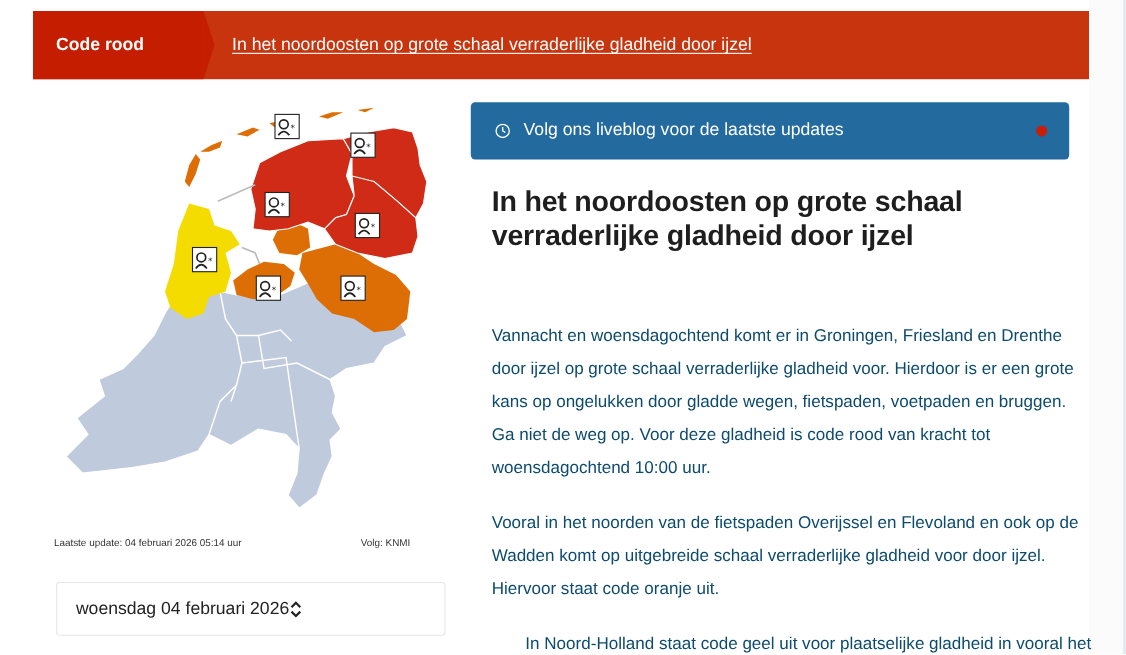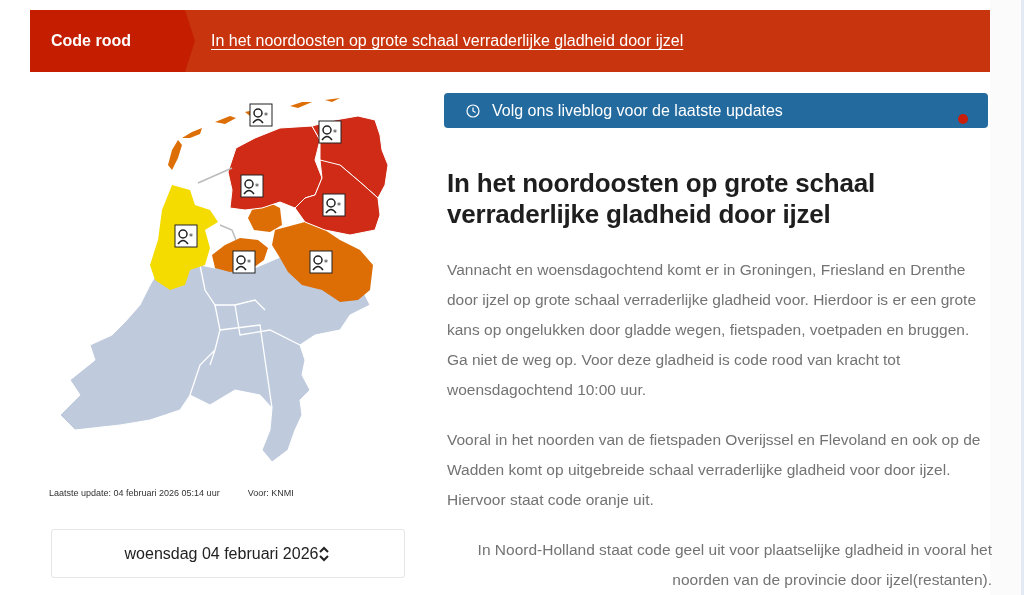--- a/index.html
+++ b/index.html
@@ -11,36 +11,36 @@
 
   
   .alert-banner { position: absolute; left: 30px; top: 10px; width: 960px; height: 62px; background: #c8340d; display: flex; align-items: center; }
   .alert-code { position: relative; height: 62px; width: 155px; background: #c41d00; color: #fff; font-weight: bold; font-size: 16px; display: flex; align-items: center; padding-left: 21px; }
   .alert-code::after { content: ""; position: absolute; right: -10px; top: 0; width: 0; height: 0; border-top: 31px solid transparent; border-bottom: 31px solid transparent; border-left: 10px solid #c41d00; }
   .alert-link { color: #fff; font-size: 16px; text-decoration: underline; text-underline-offset: 3px; margin-left: 26px; cursor: pointer; }
 
   
   .map-wrap { position: absolute; left: 40px; top: 90px; width: 370px; height: 380px; }
   .map-wrap svg { width: 370px; height: 380px; }
-  .map-footer { position: absolute; left: 49px; top: 488px; width: 324px; display: flex; font-size: 9px; color: #333; gap: 28px; }
+  .map-footer { position: absolute; left: 49px; top: 488px; width: 324px; display: flex; justify-content: space-between; font-size: 9px; color: #333; gap: 28px; }
 
   
-  .date-select { position: absolute; left: 51px; top: 529px; width: 354px; height: 49px; border: 1px solid #e6e6e6; border-radius: 3px; background: #fff; display: flex; align-items: center; justify-content: center; padding: 0 18px 0 17px; cursor: pointer; }
+  .date-select { position: absolute; left: 51px; top: 529px; width: 354px; height: 49px; border: 1px solid #e6e6e6; border-radius: 3px; background: #fff; display: flex; align-items: center; justify-content: flex-start; padding: 0 18px 0 17px; cursor: pointer; }
   .date-select .val { font-size: 16px; color: #222; }
   .date-select .chev { width: 12px; height: 18px; }
 
   
-  .liveblog { position: absolute; left: 444px; top: 93px; width: 544px; height: 35px; background: #236a9f; border-radius: 4px; display: flex; align-items: center; padding-left: 22px; color: #fff; cursor: pointer; }
+  .liveblog { position: absolute; left: 428px; top: 93px; width: 544px; height: 52px; background: #236a9f; border-radius: 4px; display: flex; align-items: center; padding-left: 22px; color: #fff; cursor: pointer; }
   .liveblog .clock { width: 14px; height: 14px; margin-right: 12px; }
   .liveblog .label { font-size: 16px; }
   .liveblog .dot { position: absolute; right: 20px; top: 21px; width: 10px; height: 10px; border-radius: 50%; background: #c81e0a; }
 
   
   .headline { position: absolute; left: 447px; top: 168px; width: 520px; font-size: 26px; font-weight: bold; line-height: 31px; color: #1e1e1e; letter-spacing: -0.2px; }
-  .paragraph { position: absolute; left: 447px; width: 545px; font-size: 15.5px; line-height: 30px; color: #737373; }
+  .paragraph { position: absolute; left: 447px; width: 545px; font-size: 15.5px; line-height: 30px; color: #0c4a6e; margin-top: 36px; }
   .p1 { top: 255px; }
   .p2 { top: 425px; }
   .p3 { top: 535px; text-align: right; }
 </style>
 </head>
 <body>
 
 <div class="right-strip">
     <div class="edge"></div>
   </div>
@@ -117,21 +117,21 @@
           <rect width="22" height="22" fill="#fff" stroke="#222" stroke-width="1"></rect>
           <circle cx="8" cy="9" r="4" fill="none" stroke="#222" stroke-width="1.5"></circle>
           <path d="M3 19 Q8 12 13 19" fill="none" stroke="#222" stroke-width="1.5"></path>
           <text x="14" y="15" font-size="8" fill="#222">*</text>
         </g>
     </g>
   </svg>
 </div>
 <div class="map-footer">
   <span>Laatste update: 04 februari 2026 05:14 uur</span>
-  <span>Voor: KNMI</span>
+  <span>Volg: KNMI</span>
 </div>
 
 <div class="date-select">
   <span class="val">woensdag 04 februari 2026</span>
   <svg class="chev" viewBox="0 0 12 18">
       <path d="M2 7 L6 3 L10 7 M2 11 L6 15 L10 11" fill="none" stroke="#222" stroke-width="2"></path>
     </svg>
 </div>
 
 <div class="liveblog">

